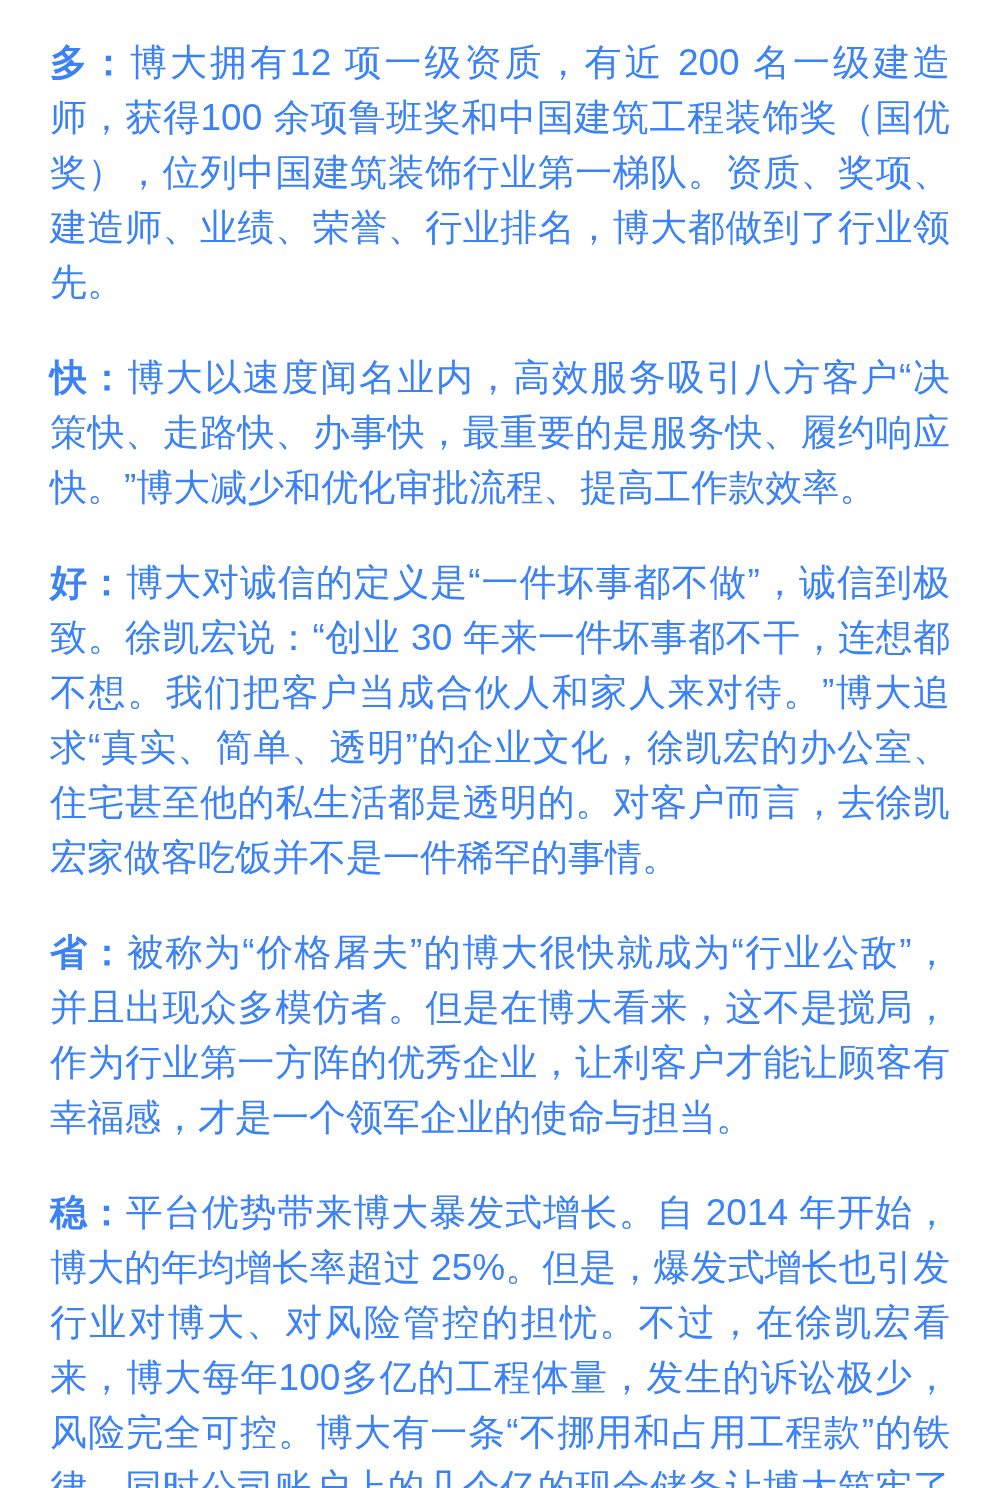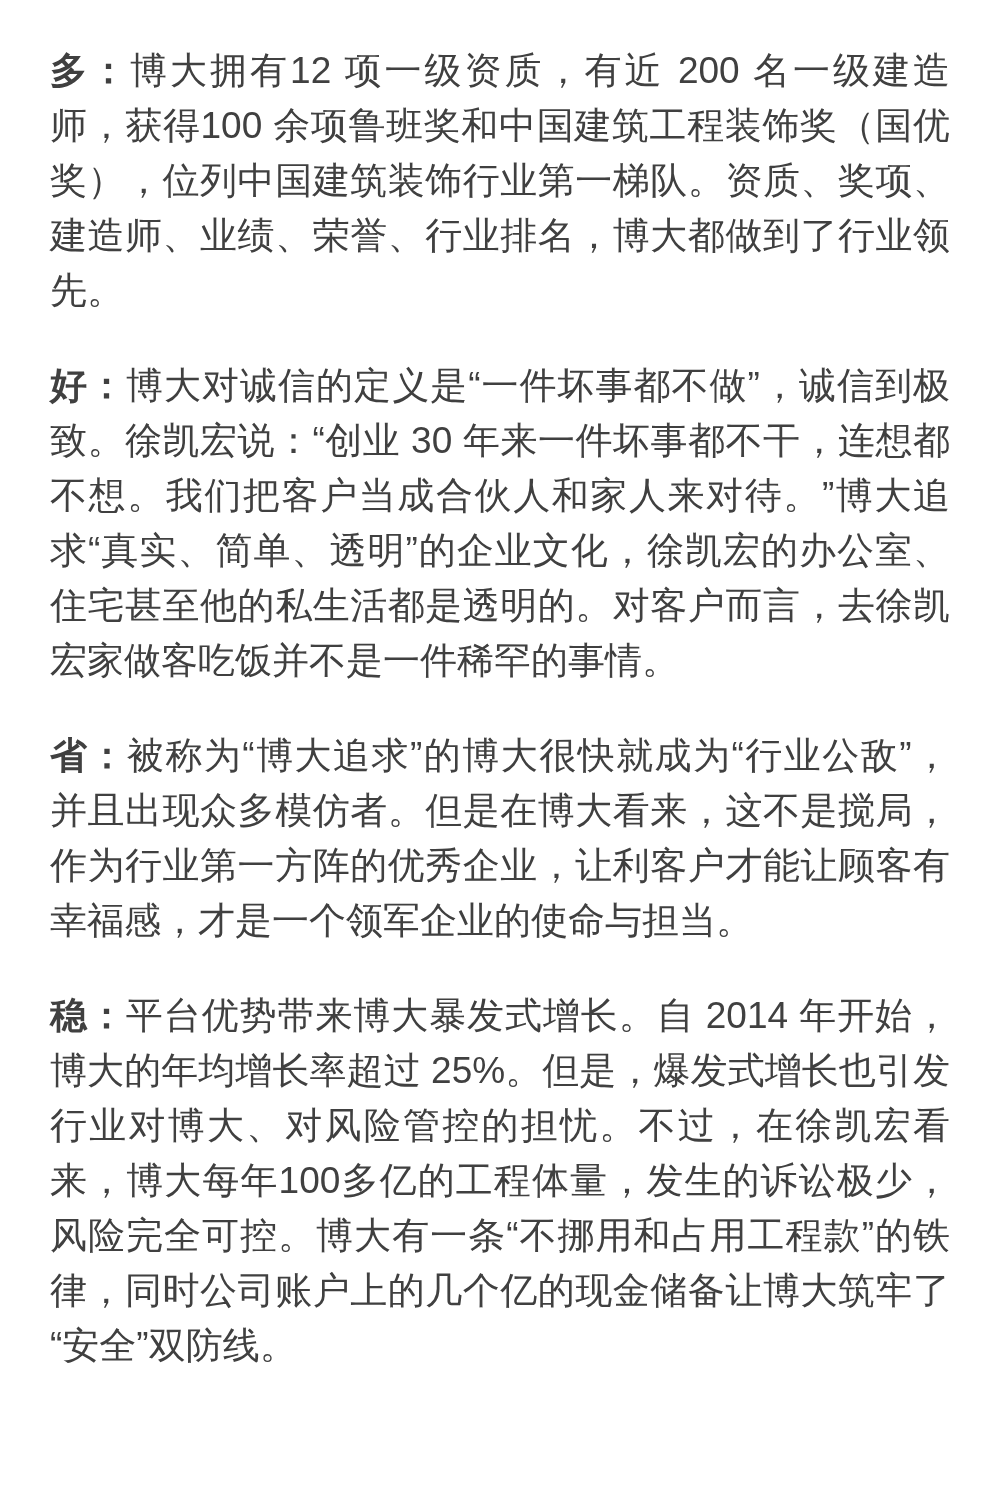--- a/index.html
+++ b/index.html
@@ -12,42 +12,43 @@
     height: 1488px;
     overflow: hidden;
     font-family: "Liberation Sans", sans-serif;
   }
   .article {
     box-sizing: border-box;
     width: 1000px;
     padding: 31px 50px 0 50px;
   }
   .para {
-    margin: 12px 0 40px 0;
+    margin: 4px 0 40px 0;
     font-size: 37px;
     line-height: 55px;
-    color: #404040;
+    color: #3b82f6;
     text-align: justify;
     text-justify: inter-ideograph;
     overflow-wrap: break-word;
   }
   .para:last-child {
     margin-bottom: 0;
   }
   .lead {
     font-weight: 700;
   }
 </style>
 </head>
 <body>
 
 <div class="article">
 
   <p class="para"><span class="lead">多：</span><span>博大拥有12 项一级资质，有近 200 名一级建造师，获得100 余项鲁班奖和中国建筑工程装饰奖（国优奖），位列中国建筑装饰行业第一梯队。资质、奖项、建造师、业绩、荣誉、行业排名，博大都做到了行业领先。</span></p>
 
+  <p class="para"><span class="lead">快：</span><span>博大以速度闻名业内，高效服务吸引八方客户“决策快、走路快、办事快，最重要的是服务快、履约响应快。”博大减少和优化审批流程、提高工作款效率。</span></p>
 
   <p class="para"><span class="lead">好：</span><span>博大对诚信的定义是“一件坏事都不做”，诚信到极致。徐凯宏说：“创业 30 年来一件坏事都不干，连想都不想。我们把客户当成合伙人和家人来对待。”博大追求“真实、简单、透明”的企业文化，徐凯宏的办公室、住宅甚至他的私生活都是透明的。对客户而言，去徐凯宏家做客吃饭并不是一件稀罕的事情。</span></p>
 
-  <p class="para"><span class="lead">省：</span><span>被称为“博大追求”的博大很快就成为“行业公敌”，并且出现众多模仿者。但是在博大看来，这不是搅局，作为行业第一方阵的优秀企业，让利客户才能让顾客有幸福感，才是一个领军企业的使命与担当。</span></p>
+  <p class="para"><span class="lead">省：</span><span>被称为“价格屠夫”的博大很快就成为“行业公敌”，并且出现众多模仿者。但是在博大看来，这不是搅局，作为行业第一方阵的优秀企业，让利客户才能让顾客有幸福感，才是一个领军企业的使命与担当。</span></p>
 
   <p class="para"><span class="lead">稳：</span><span>平台优势带来博大暴发式增长。自 2014 年开始，博大的年均增长率超过 25%。但是，爆发式增长也引发行业对博大、对风险管控的担忧。不过，在徐凯宏看来，博大每年100多亿的工程体量，发生的诉讼极少，风险完全可控。博大有一条“不挪用和占用工程款”的铁律，同时公司账户上的几个亿的现金储备让博大筑牢了“安全”双防线。</span></p>
 
 </div>
 
 </body></html>

